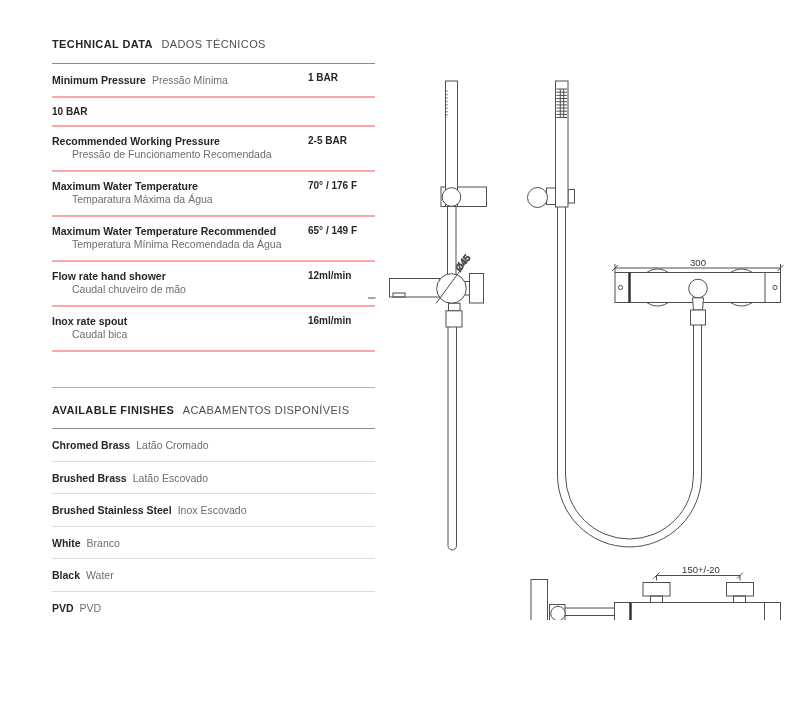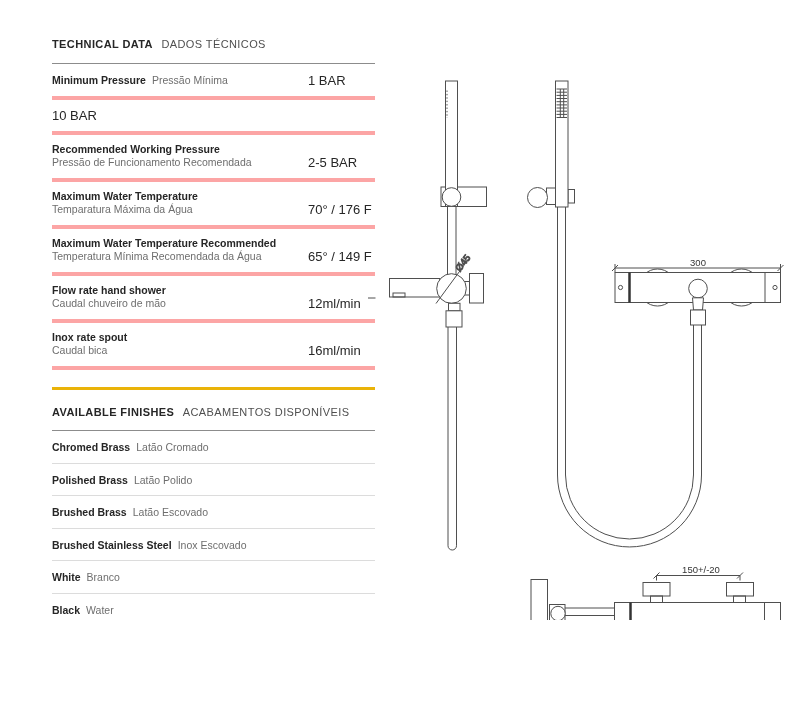--- a/index.html
+++ b/index.html
@@ -2,32 +2,32 @@
 <html><head>
 <meta charset="utf-8">
 <style>
   html,body{margin:0;padding:0;}
   body{width:800px;height:711px;background:#fff;font-family:"Liberation Sans",sans-serif;}
   .doc{position:relative;width:800px;height:620px;background:#fff;overflow:hidden;}
 
   
   .tbl{position:absolute;left:52px;width:323px;}
   .tbl-tech{top:30px;}
-  .tbl-fin{top:387px;border-top:3px solid #eab308;}
+  .tbl-fin{top:387px;border-top:1px solid #eab308;}
   .section-title{padding:8px 0 13px;font-size:11px;letter-spacing:.4px;color:#262626;
                  border-bottom:1px solid #8c8c8c;}
   .tbl-fin .section-title{padding:16px 0 12px;}
   .title-en{font-weight:bold;color:#262626;}
   .title-pt{font-weight:normal;color:#4f4f4f;margin-left:5px;}
 
-  .t-row{display:flex;align-items:flex-end;border-bottom:4px solid #fca5a5;padding:8px 0;}
+  .t-row{display:flex;align-items:flex-start;border-bottom:2px solid #fca5a5;padding:8px 0;}
   .t-label{width:256px;flex:none;line-height:13.5px;}
-  .t-value{flex:1;font-size:13px;font-weight:normal;color:#262626;white-space:nowrap;}
+  .t-value{flex:1;font-size:10px;font-weight:bold;color:#262626;white-space:nowrap;}
   .en{font-weight:bold;color:#262626;font-size:10.5px;}
-  .pt{color:#6e6e6e;font-size:10.5px;font-weight:normal;}
+  .pt{color:#6e6e6e;font-size:10.5px;font-weight:normal;margin-left:20px;}
   .inline .pt{margin-left:6px;}
   .block .en,.block .pt{display:block;}
 
   .f-row{border-bottom:1px solid #dcdcdc;padding:8px 0;line-height:13.5px;}
   .f-row .pt{margin-left:6px;}
 
   
   .drawings{position:absolute;left:0;top:0;width:800px;height:711px;}
   .dim-text{font-family:"Liberation Sans",sans-serif;font-size:9.5px;fill:#333;}
 </style>
@@ -95,23 +95,20 @@
   </div>
 
   <div class="tbl tbl-fin">
     <div class="section-title">
       <span class="title-en">AVAILABLE FINISHES</span>
       <span class="title-pt">ACABAMENTOS DISPONÍVEIS</span>
     </div>
 
     <div class="f-row">
       <span class="en">Chromed Brass</span><span class="pt">Latão Cromado</span>
-    </div>
-    <div class="f-row">
-      <span class="en">Polished Brass</span><span class="pt">Latão Polido</span>
     </div>
     <div class="f-row">
       <span class="en">Brushed Brass</span><span class="pt">Latão Escovado</span>
     </div>
     <div class="f-row">
       <span class="en">Brushed Stainless Steel</span><span class="pt">Inox Escovado</span>
     </div>
     <div class="f-row">
       <span class="en">White</span><span class="pt">Branco</span>
     </div>

